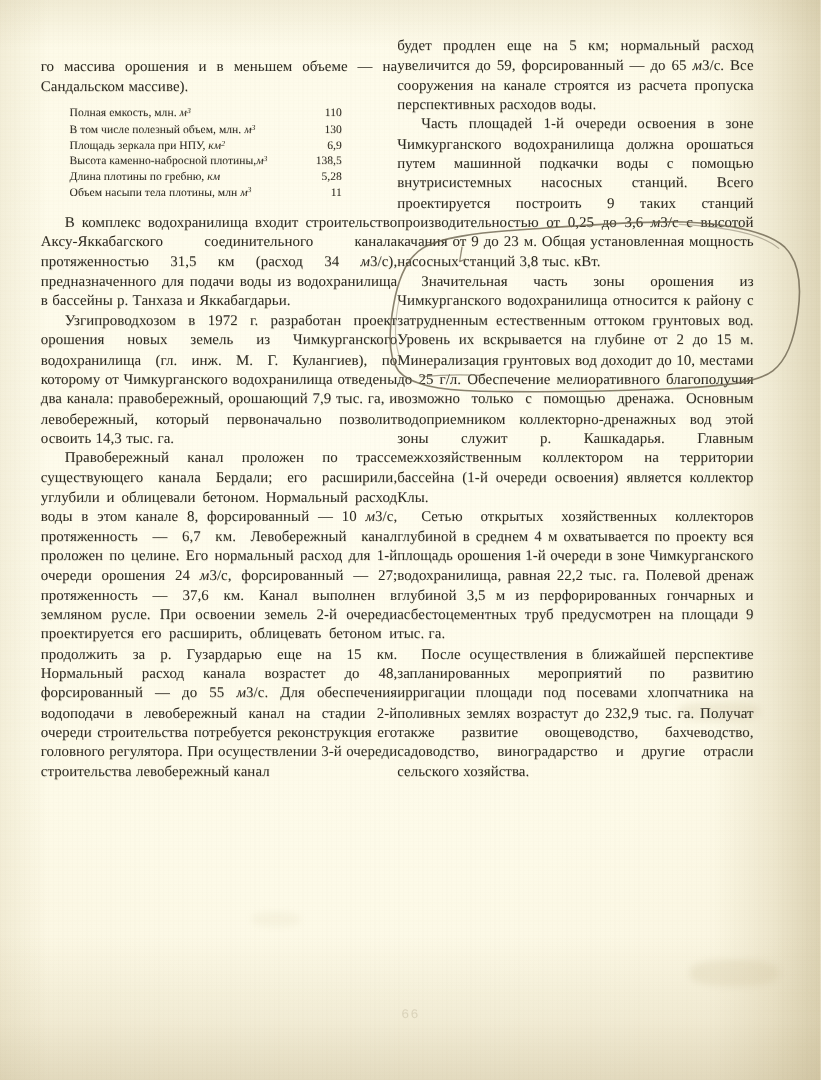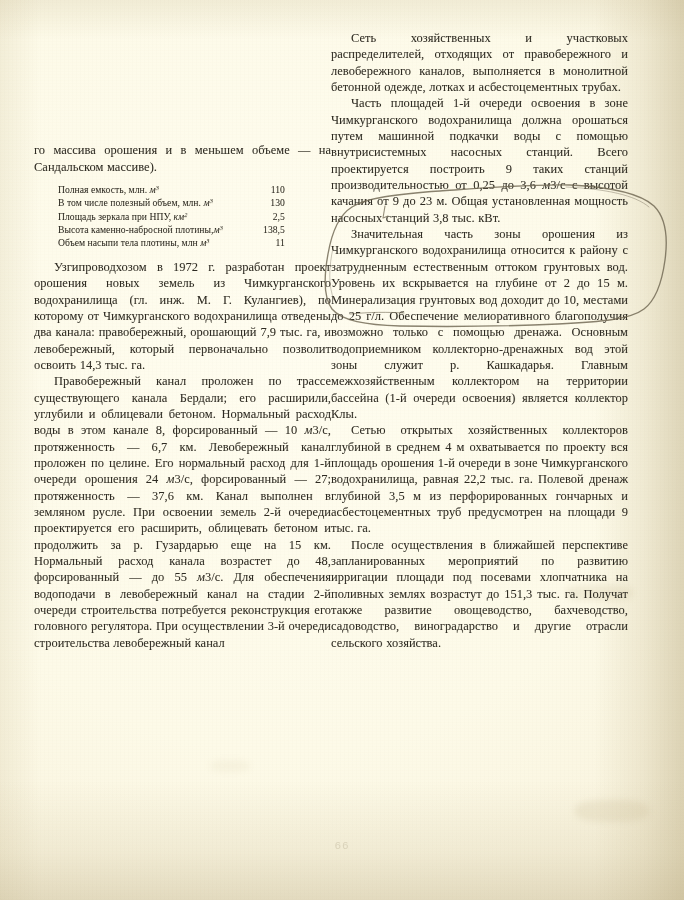--- a/index.html
+++ b/index.html
@@ -187,51 +187,56 @@
             <tr>
               <td class="spec-label">Полная емкость, млн. <i class="ital">м<sup>3</sup></i></td>
               <td class="spec-value">110</td>
             </tr>
             <tr>
               <td class="spec-label">В том числе полезный объем, млн. <i class="ital">м<sup>3</sup></i></td>
               <td class="spec-value">130</td>
             </tr>
             <tr>
               <td class="spec-label">Площадь зеркала при НПУ, <i class="ital">км<sup>2</sup></i></td>
-              <td class="spec-value">2,5</td>
+              <td class="spec-value">6,9</td>
             </tr>
             <tr>
               <td class="spec-label">Высота каменно-набросной плотины,<i class="ital">м<sup>3</sup></i></td>
               <td class="spec-value">138,5</td>
             </tr>
             <tr>
+              <td class="spec-label">Длина плотины по гребню, <i class="ital">км</i></td>
+              <td class="spec-value">5,28</td>
+            </tr>
+            <tr>
               <td class="spec-label">Объем насыпи тела плотины, млн <i class="ital">м<sup>3</sup></i></td>
               <td class="spec-value">11</td>
             </tr>
           </tbody>
       </table>
 
+      <p class="para">В комплекс водохранилища входит строительство Аксу-Яккабагского соединительного канала протяженностью 31,5 км (расход 34 <i class="ital">м</i>3/с), предназначенного для подачи воды из водохранилища в бассейны р. Танхаза и Яккабагдарьи.</p>
 
       <p class="para">Узгипроводхозом в 1972 г. разработан проект орошения новых земель из Чимкурганского водохранилища (гл. инж. М. Г. Кулангиев), по которому от Чимкурганского водохранилища отведены два канала: правобережный, орошающий 7,9 тыс. га, и левобережный, который первоначально позволит освоить 14,3 тыс. га.</p>
 
       <p class="para">Правобережный канал проложен по трассе существующего канала Бердали; его расширили, углубили и облицевали бетоном. Нормальный расход воды в этом канале 8, форсированный — 10 <i class="ital">м</i>3/с, протяженность — 6,7 км. Левобережный канал проложен по целине. Его нормальный расход для 1-й очереди орошения 24 <i class="ital">м</i>3/с, форсированный — 27; протяженность — 37,6 км. Канал выполнен в земляном русле. При освоении земель 2-й очереди проектируется его расширить, облицевать бетоном и продолжить за р. Гузардарью еще на 15 км. Нормальный расход канала возрастет до 48, форсированный — до 55 <i class="ital">м</i>3/с. Для обеспечения водоподачи в левобережный канал на стадии 2-й очереди строительства потребуется реконструкция его головного регулятора. При осуществлении 3-й очереди строительства левобережный канал</p>
     </div>
 
     <div class="column">
 
-
-      <p class="para">Сеть хозяйственных и участковых распределителей, отходящих от правобережного и левобережного каналов, выполняется в монолитной бетонной одежде, лотках и асбестоцементных трубах.</p>
+      <p class="para no-indent">будет продлен еще на 5 км; нормальный расход увеличится до 59, форсированный — до 65 <i class="ital">м</i>3/с. Все сооружения на канале строятся из расчета пропуска перспективных расходов воды.</p>
+
 
       <p class="para">Часть площадей 1-й очереди освоения в зоне Чимкурганского водохранилища должна орошаться путем машинной подкачки воды с помощью внутрисистемных насосных станций. Всего проектируется построить 9 таких станций производительностью от 0,25 до 3,6 <i class="ital">м</i>3/с с высотой качания от 9 до 23 м. Общая установленная мощность насосных станций 3,8 тыс. кВт.</p>
 
       <p class="para">Значительная часть зоны орошения из Чимкурганского водохранилища относится к району с затрудненным естественным оттоком грунтовых вод. Уровень их вскрывается на глубине от 2 до 15 м. Минерализация грунтовых вод доходит до 10, местами до 25 г/л. Обеспечение мелиоративного благополучия возможно только с помощью дренажа. Основным водоприемником коллекторно-дренажных вод этой зоны служит р. Кашкадарья. Главным межхозяйственным коллектором на территории бассейна (1-й очереди освоения) является коллектор Клы.</p>
 
       <p class="para">Сетью открытых хозяйственных коллекторов глубиной в среднем 4 м охватывается по проекту вся площадь орошения 1-й очереди в зоне Чимкурганского водохранилища, равная 22,2 тыс. га. Полевой дренаж глубиной 3,5 м из перфорированных гончарных и асбестоцементных труб предусмотрен на площади 9 тыс. га.</p>
 
-      <p class="para">После осуществления в ближайшей перспективе запланированных мероприятий по развитию ирригации площади под посевами хлопчатника на поливных землях возрастут до 151,3 тыс. га. Получат также развитие овощеводство, бахчеводство, садоводство, виноградарство и другие отрасли сельского хозяйства.</p>
+      <p class="para">После осуществления в ближайшей перспективе запланированных мероприятий по развитию ирригации площади под посевами хлопчатника на поливных землях возрастут до 232,9 тыс. га. Получат также развитие овощеводство, бахчеводство, садоводство, виноградарство и другие отрасли сельского хозяйства.</p>
     </div>
   </div>
 
   <div id="annotation-ellipse">
     <svg width="348" height="154" viewBox="0 0 348 154" fill="none" xmlns="http://www.w3.org/2000/svg">
       <path d="M 248 3
                C 288 5, 318 11, 332 24
                C 344 36, 346 56, 343 78
                C 340 100, 334 118, 322 127
                C 309 137, 280 140, 236 142

